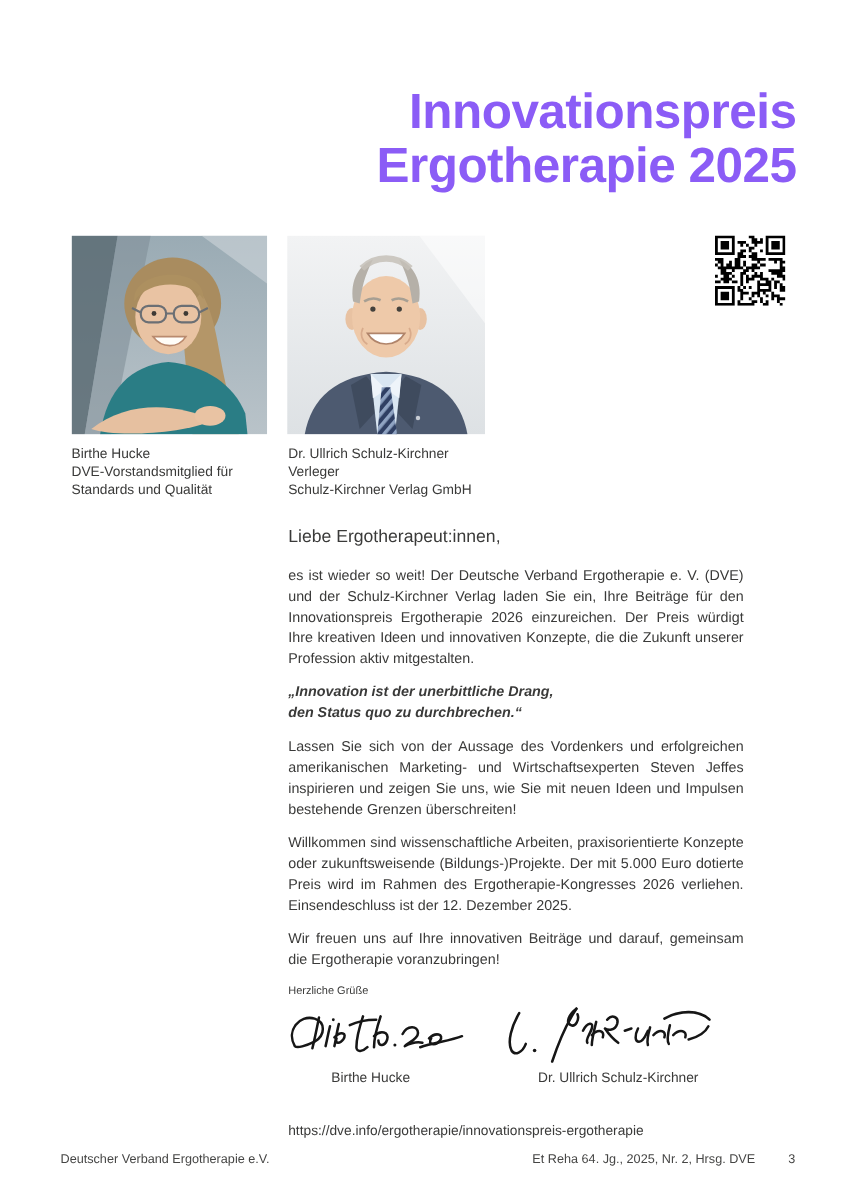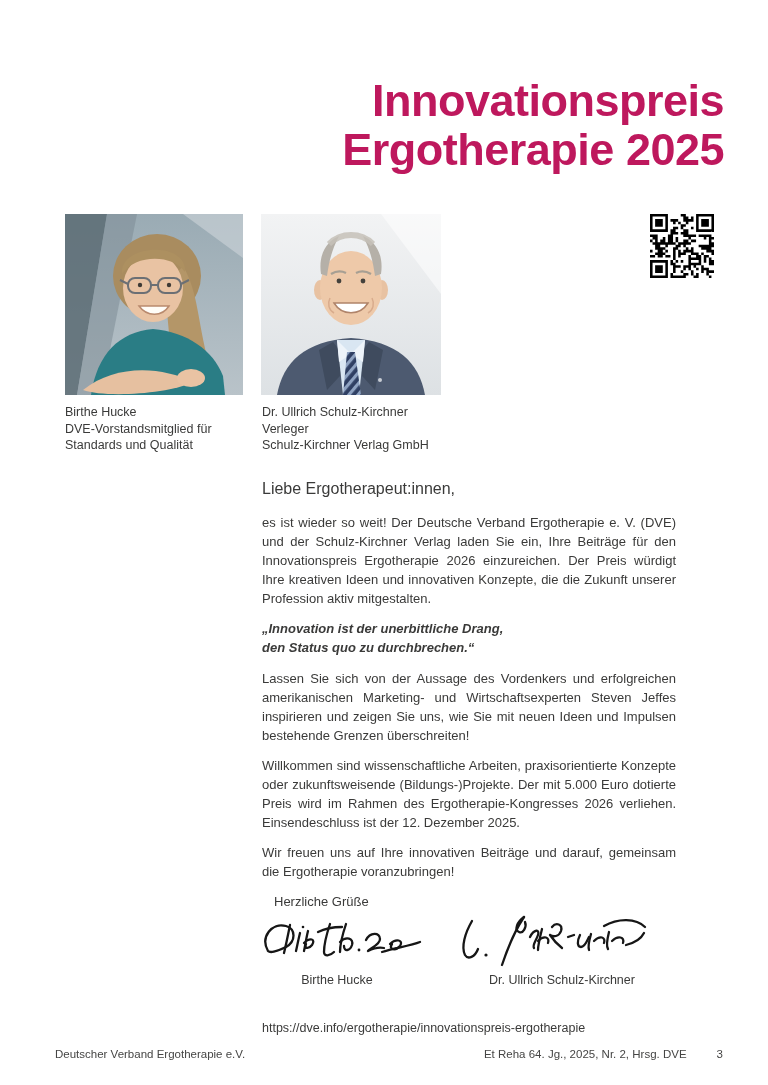--- a/index.html
+++ b/index.html
@@ -11,21 +11,21 @@
     color:#3a3a39;
     overflow:hidden;
   }
   
   .title{
     position:absolute;top:76px;right:44px;
     text-align:right;
     font-weight:bold;
     font-size:45px;line-height:49px;
     letter-spacing:-0.5px;
-    color:#be185d;
+    color:#8b5cf6;
   }
   
   .photo{position:absolute;top:214px;overflow:hidden;}
   .photo svg{display:block;}
   .photo-left{left:65px;width:178px;height:181px;}
   .photo-right{left:261px;width:180px;height:181px;}
   .qr{position:absolute;left:650px;top:214px;width:64px;height:64px;background:#fff;}
   
   .caption{
     position:absolute;top:404px;
@@ -38,21 +38,21 @@
   .salutation{font-size:16px;line-height:20px;margin:1px 0 14px 0;}
   .para{
     font-size:13px;line-height:19px;margin:0 0 11px 0;
     text-align:justify;text-justify:inter-word;
   }
   .quote{
     font-size:13px;line-height:19px;
     font-style:italic;font-weight:bold;
     text-align:left;margin:8px 0 12px 0;
   }
-  .closing{font-size:13px;line-height:19px;margin:10px 0 4px 12px;}
+  .closing{font-size:10px;line-height:19px;margin:10px 0 4px 0;}
   .sig-row{position:relative;height:58px;}
   .sig{position:absolute;}
   .sig-left{left:0;top:4px;}
   .sig-right{left:196px;top:0;}
   .sig svg{display:block;}
   .names-row{position:relative;height:17px;margin-bottom:30px;}
   .sig-name{position:absolute;font-size:12.5px;text-align:center;}
   .sig-name-left{left:0;width:150px;}
   .sig-name-right{left:198px;width:204px;}
   .info{font-size:12.5px;line-height:17.5px;}

